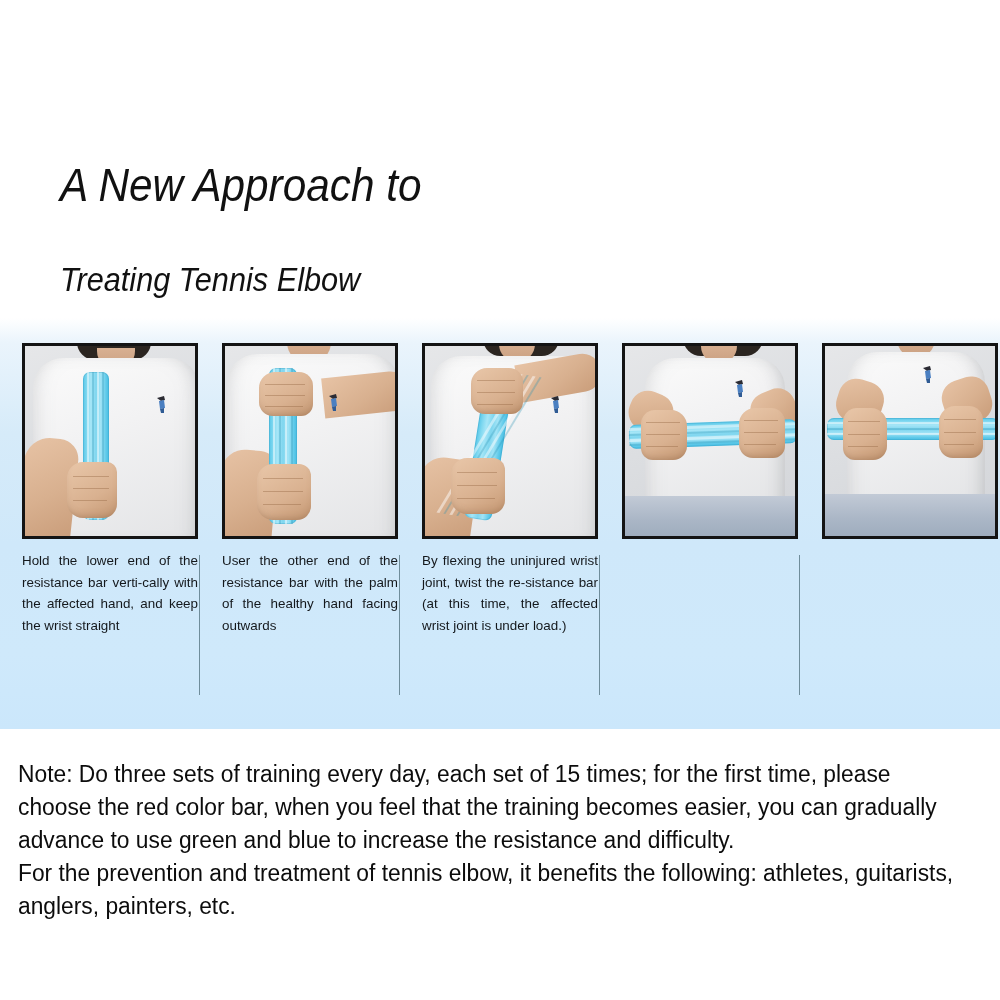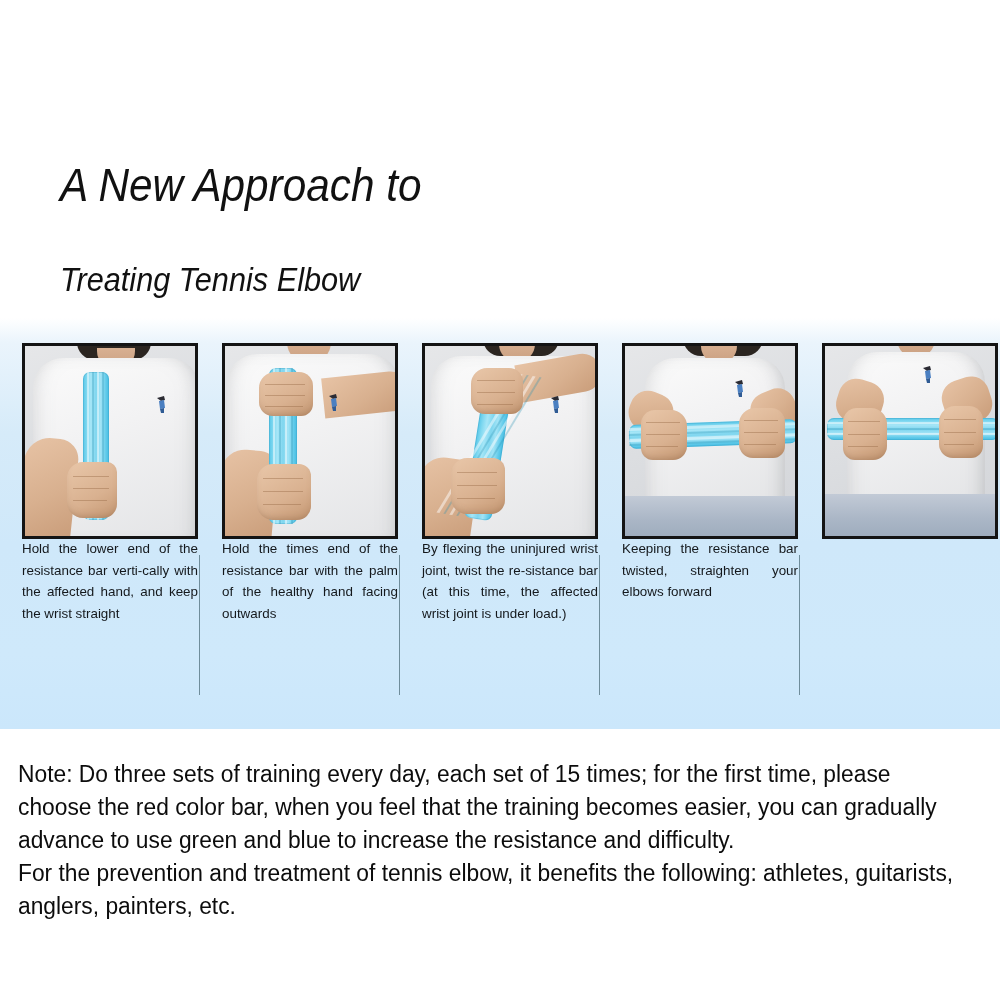--- a/index.html
+++ b/index.html
@@ -217,21 +217,21 @@
     background: rgba(40,145,180,.30);
   }
   .rbar.twisted .rib,
   .rbar.twisted .rib-d {
     transform: skewX(-22deg);
   }
 
   
   .caption {
     position: absolute;
-    top: 220px;
+    top: 232px;
     left: 22px;
     width: 176px;
     font-size: 13.4px;
     line-height: 21.5px;
     color: #14181c;
     text-align: justify;
     text-justify: inter-word;
     hyphens: manual;
   }
 
@@ -315,21 +315,21 @@
             <div class="finger-line" style="left:6px; top:27px; width:40px;"></div>
             <div class="finger-line" style="left:6px; top:40px; width:38px;"></div>
           </div>
           <svg class="logo" style="left:100px; top:46px;" viewBox="0 0 16 20">
             <path d="M4 4 L11 2 L12 6 L8 7 Z" fill="#2b2b33"></path>
             <path d="M6 7 L11 6 L12 14 L7 15 Z" fill="#4a7fc1"></path>
             <path d="M7 15 L11 14 L11 19 L8 19 Z" fill="#2f5b94"></path>
           </svg>
         </div>
       </div>
-      <div class="caption">Hold the times end of the resistance bar with the palm of the healthy hand facing outwards</div>
+      <div class="caption">User the other end of the resistance bar with the palm of the healthy hand facing outwards</div>
       <div class="step-divider"></div>
     </div>
 
     <div class="step">
       <div class="photo-frame">
         <div class="photo">
           <div class="hair" style="left:58px;  top:-18px; width:76px; height:28px;"></div>
           <div class="neck" style="left:74px;  top:-4px;  width:36px; height:20px;"></div>
           <div class="shirt" style="left:6px;   top:10px;  width:168px; height:186px;"></div>
           <div class="arm" style="left:92px;  top:12px;  width:84px;  height:38px; border-radius:0 18px 18px 0; transform:rotate(-10deg);"></div>
@@ -386,21 +386,20 @@
             <div class="finger-line" style="left:5px; top:24px; width:34px;"></div>
             <div class="finger-line" style="left:5px; top:36px; width:32px;"></div>
           </div>
           <svg class="logo" style="left:106px; top:32px;" viewBox="0 0 16 20">
             <path d="M4 4 L11 2 L12 6 L8 7 Z" fill="#2b2b33"></path>
             <path d="M6 7 L11 6 L12 14 L7 15 Z" fill="#4a7fc1"></path>
             <path d="M7 15 L11 14 L11 19 L8 19 Z" fill="#2f5b94"></path>
           </svg>
         </div>
       </div>
-      <div class="caption">Keeping the resistance bar twisted, straighten your elbows forward</div>
       <div class="step-divider"></div>
     </div>
 
     <div class="step">
       <div class="photo-frame">
         <div class="photo">
           <div class="neck" style="left:72px;  top:-10px; width:38px; height:22px;"></div>
           <div class="shirt" style="left:22px;  top:6px;   width:138px; height:160px;"></div>
           <div class="jeans" style="height:42px;"></div>
           <div class="arm" style="left:12px;  top:34px;  width:46px;  height:44px; border-radius:18px; transform:rotate(18deg);"></div>

